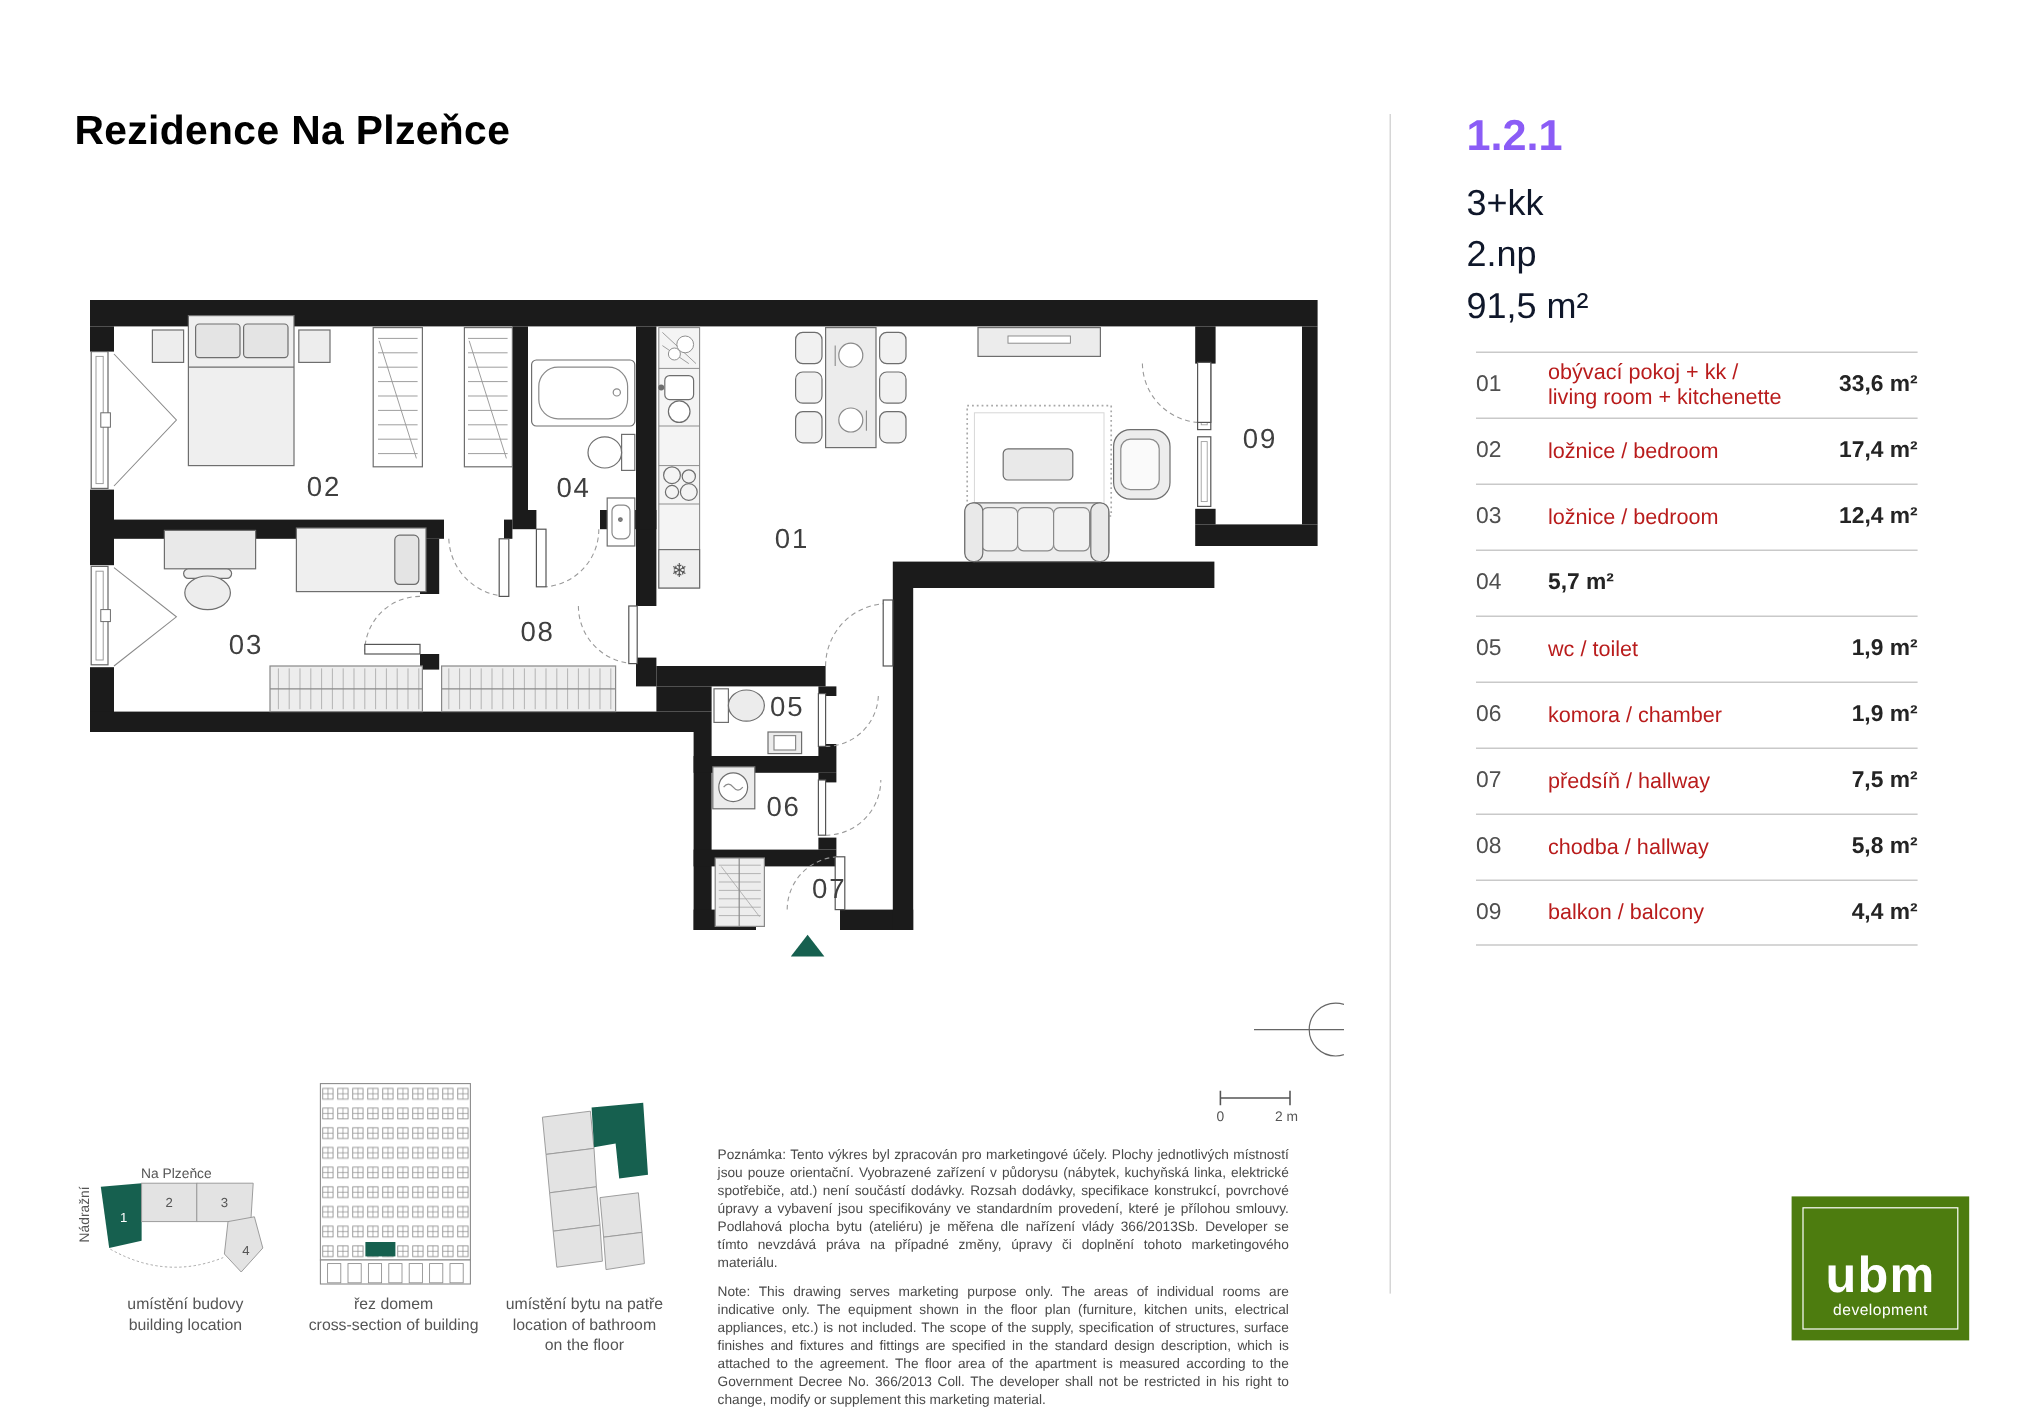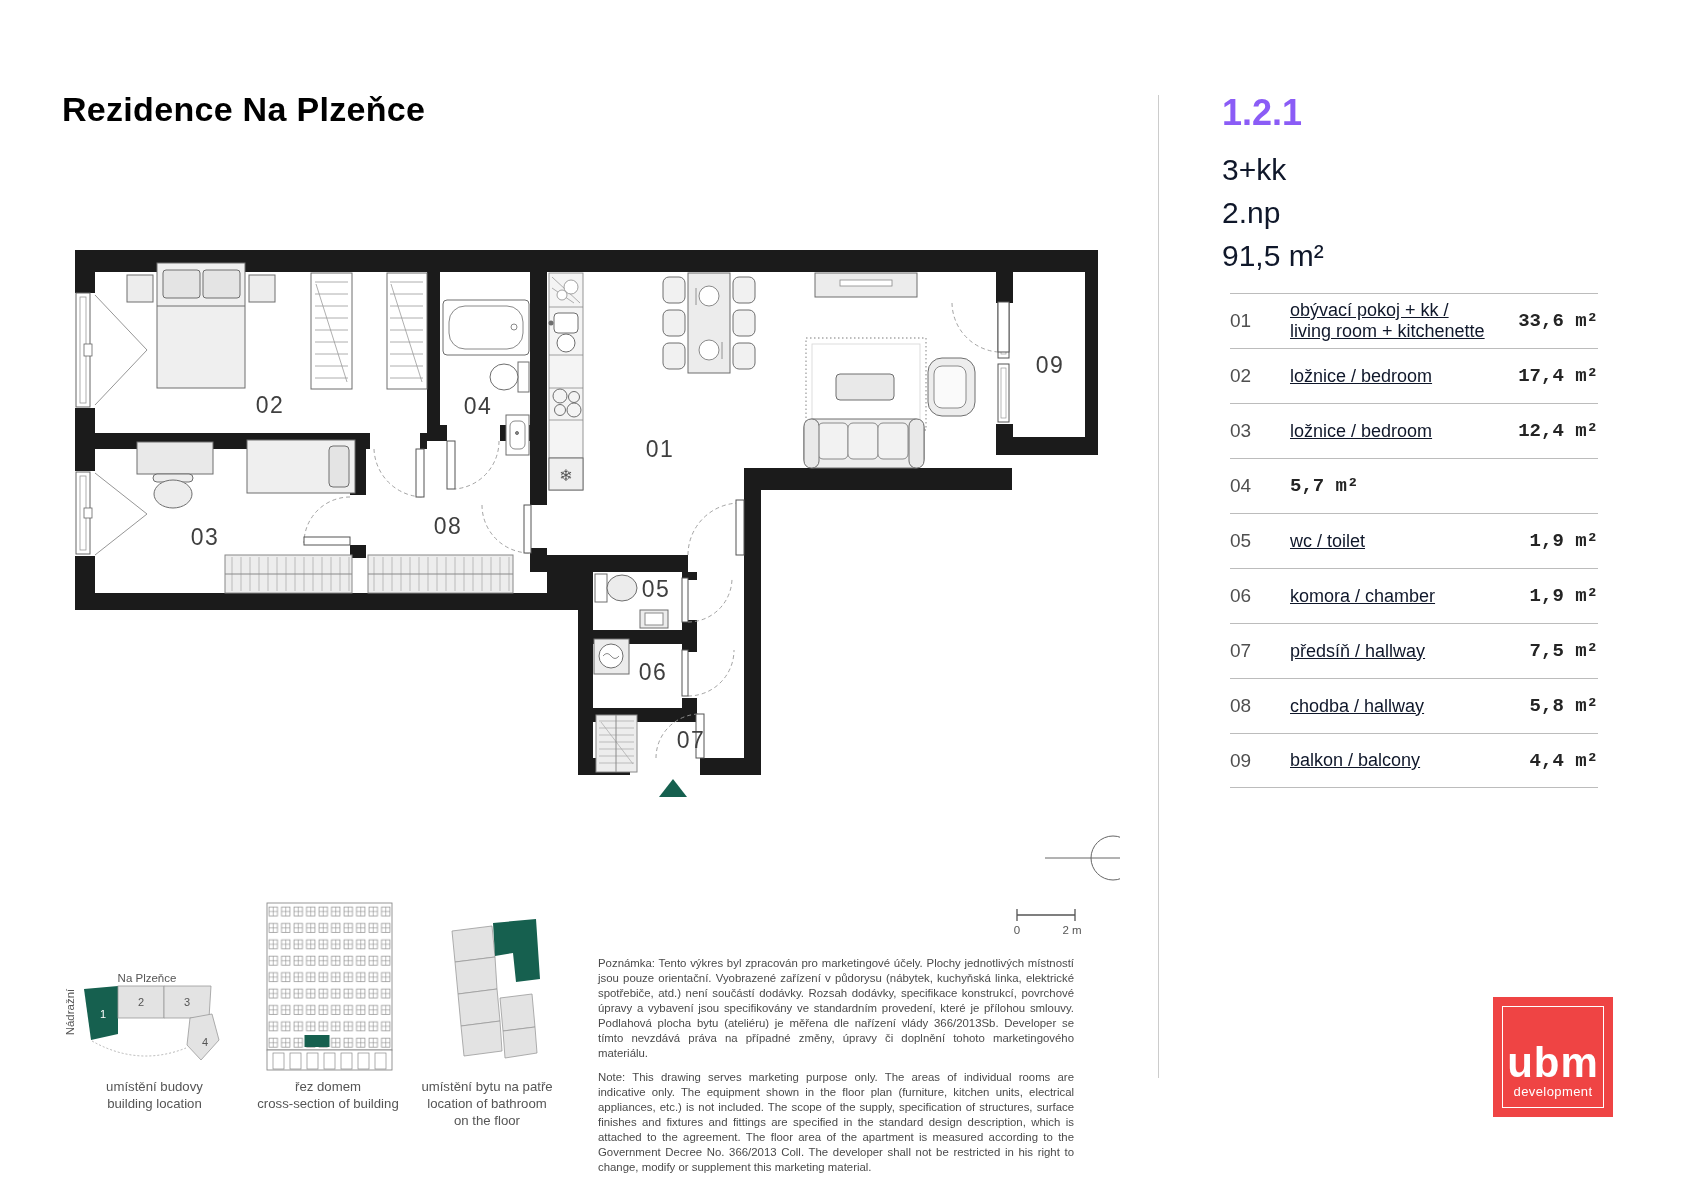--- a/index.html
+++ b/index.html
@@ -7,27 +7,27 @@
        font-family:"Liberation Sans",sans-serif;color:#3f3f3f;overflow:hidden;}
   .abs{position:absolute;}
   .page-title{left:62px;top:90px;font-size:34px;font-weight:bold;color:#000000;letter-spacing:.3px;}
   .divider{left:1158px;top:95px;width:1px;height:983px;background:#cccccc;}
   .unit-code{left:1222px;top:92px;font-size:36px;font-weight:bold;color:#8b5cf6;}
   .unit-specs{left:1222px;top:148px;font-size:30px;line-height:43px;color:#0f172a;font-weight:400;}
   .room-table{left:1230px;top:293px;width:368px;}
   .room-row{display:flex;align-items:center;height:55px;border-top:1px solid #bcbcbc;box-sizing:border-box;}
   .room-row:last-child{border-bottom:1px solid #bcbcbc;}
   .rnum{width:60px;font-size:19px;color:#4f4f4f;}
-  .rname{flex:1;font-size:18px;color:#0f172a;line-height:21px;text-decoration:underline;}
-  .rarea{font-size:19px;font-weight:bold;color:#242424;white-space:nowrap;font-family:Liberation Mono, monospace;}
+  .rname{flex:1;font-size:18px;color:#b91c1c;line-height:21px;}
+  .rarea{font-size:19px;font-weight:bold;color:#242424;white-space:nowrap;}
   .caption{top:1078px;font-size:13.2px;line-height:17px;text-align:center;color:#555;}
   .notes{left:598px;top:956px;width:476px;font-size:11.4px;line-height:15px;
          text-align:justify;color:#4a4a4a;}
   .notes p{margin:0 0 9px 0;}
-  .logo{left:1493px;top:997px;width:120px;height:120px;background:#ef4444;}
+  .logo{left:1493px;top:997px;width:120px;height:120px;background:#4d7c0f;padding-left:28px;}
   .logo-frame{position:absolute;left:9px;top:9px;right:9px;bottom:9px;border:1.5px solid #fff;
               display:flex;flex-direction:column;align-items:center;justify-content:flex-end;padding-bottom:8px;box-sizing:border-box;}
   .logo-word{color:#fff;font-size:42px;font-weight:bold;line-height:38px;letter-spacing:1px;}
   .logo-tag{color:#fff;font-size:13px;letter-spacing:.4px;margin-top:2px;}
   svg text{font-family:"Liberation Sans",sans-serif;}
   .room-label{font-size:23px;fill:#3f3f3f;letter-spacing:1.5px;}
   .tiny-label{font-size:11.5px;fill:#555;}
 </style>
 </head>
 <body>

